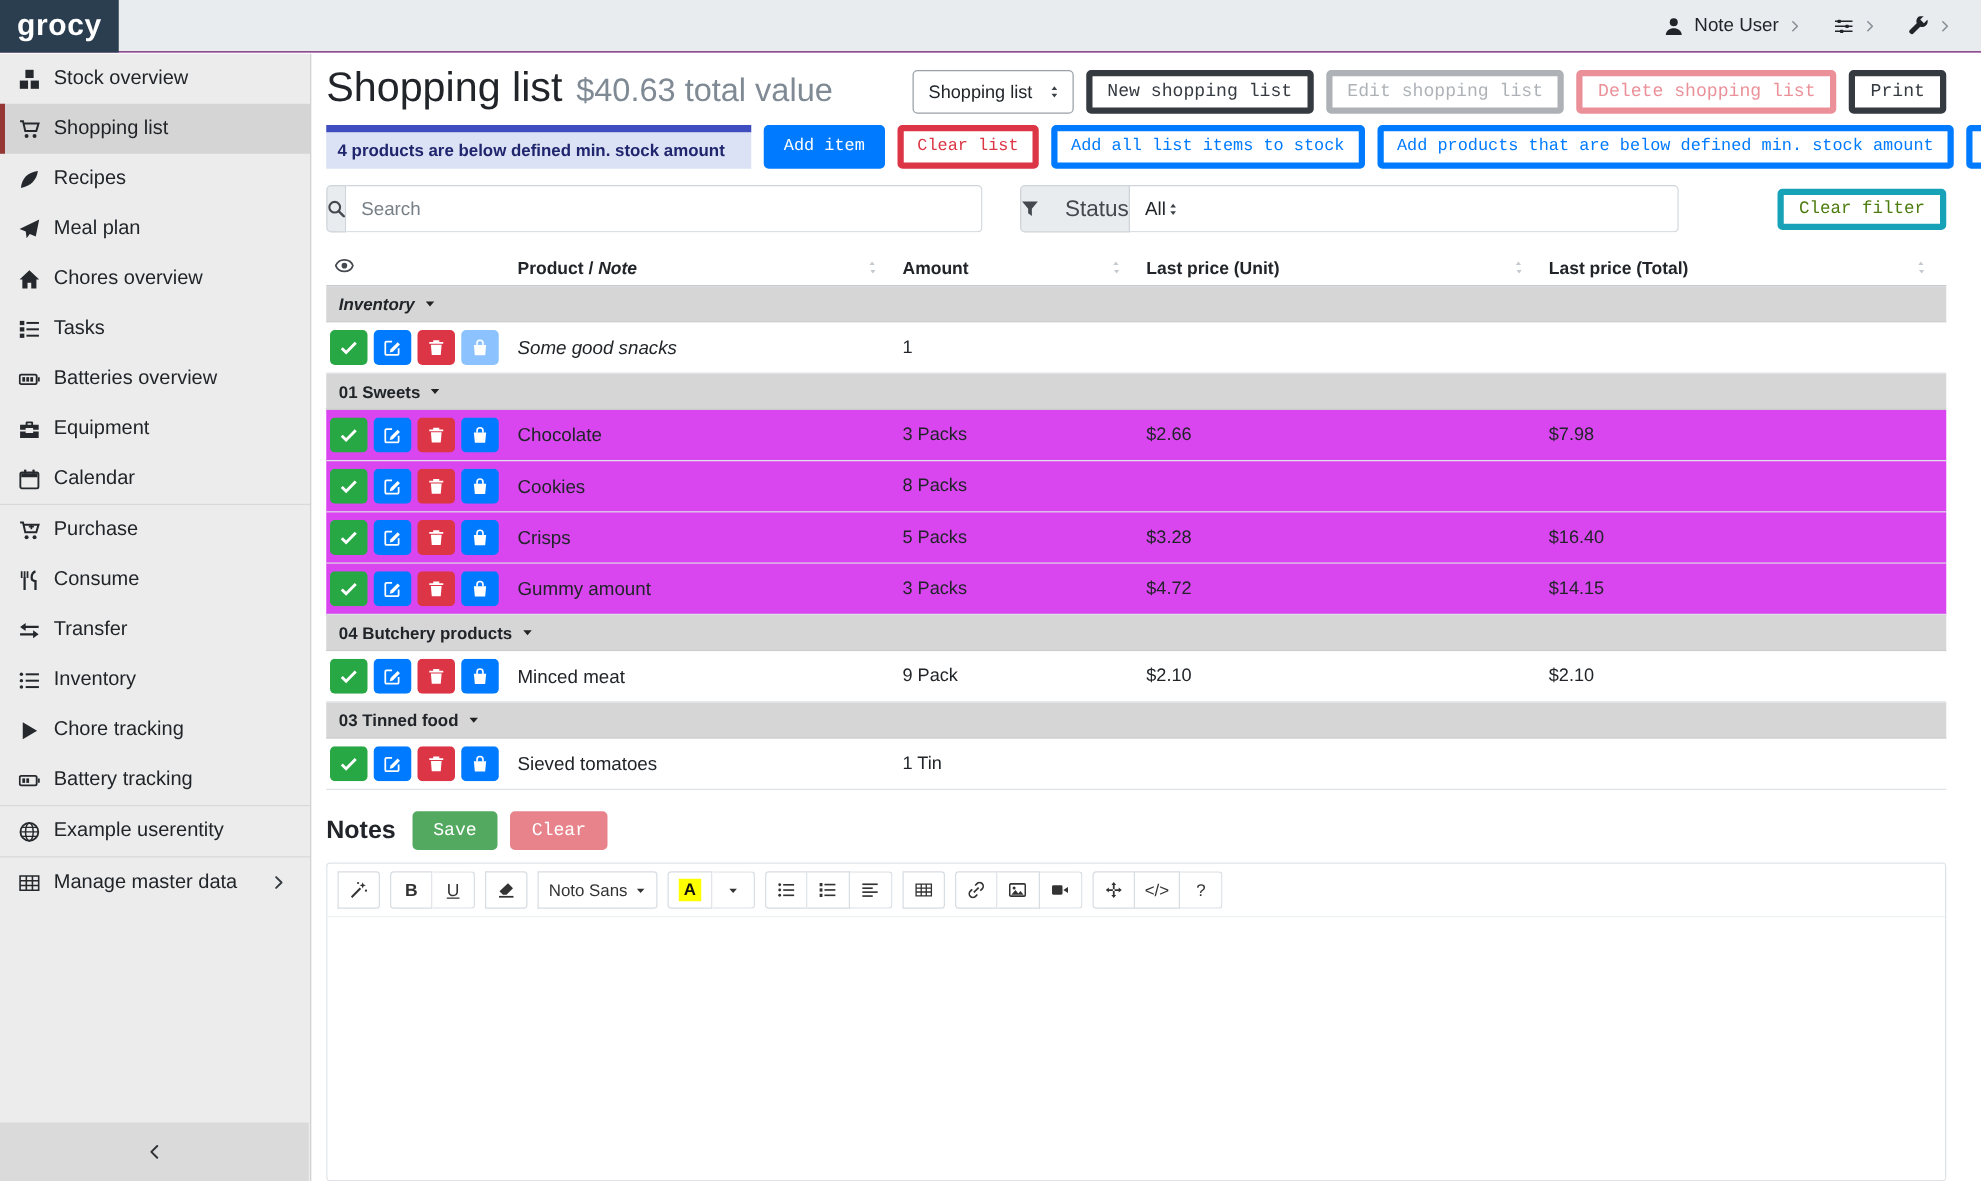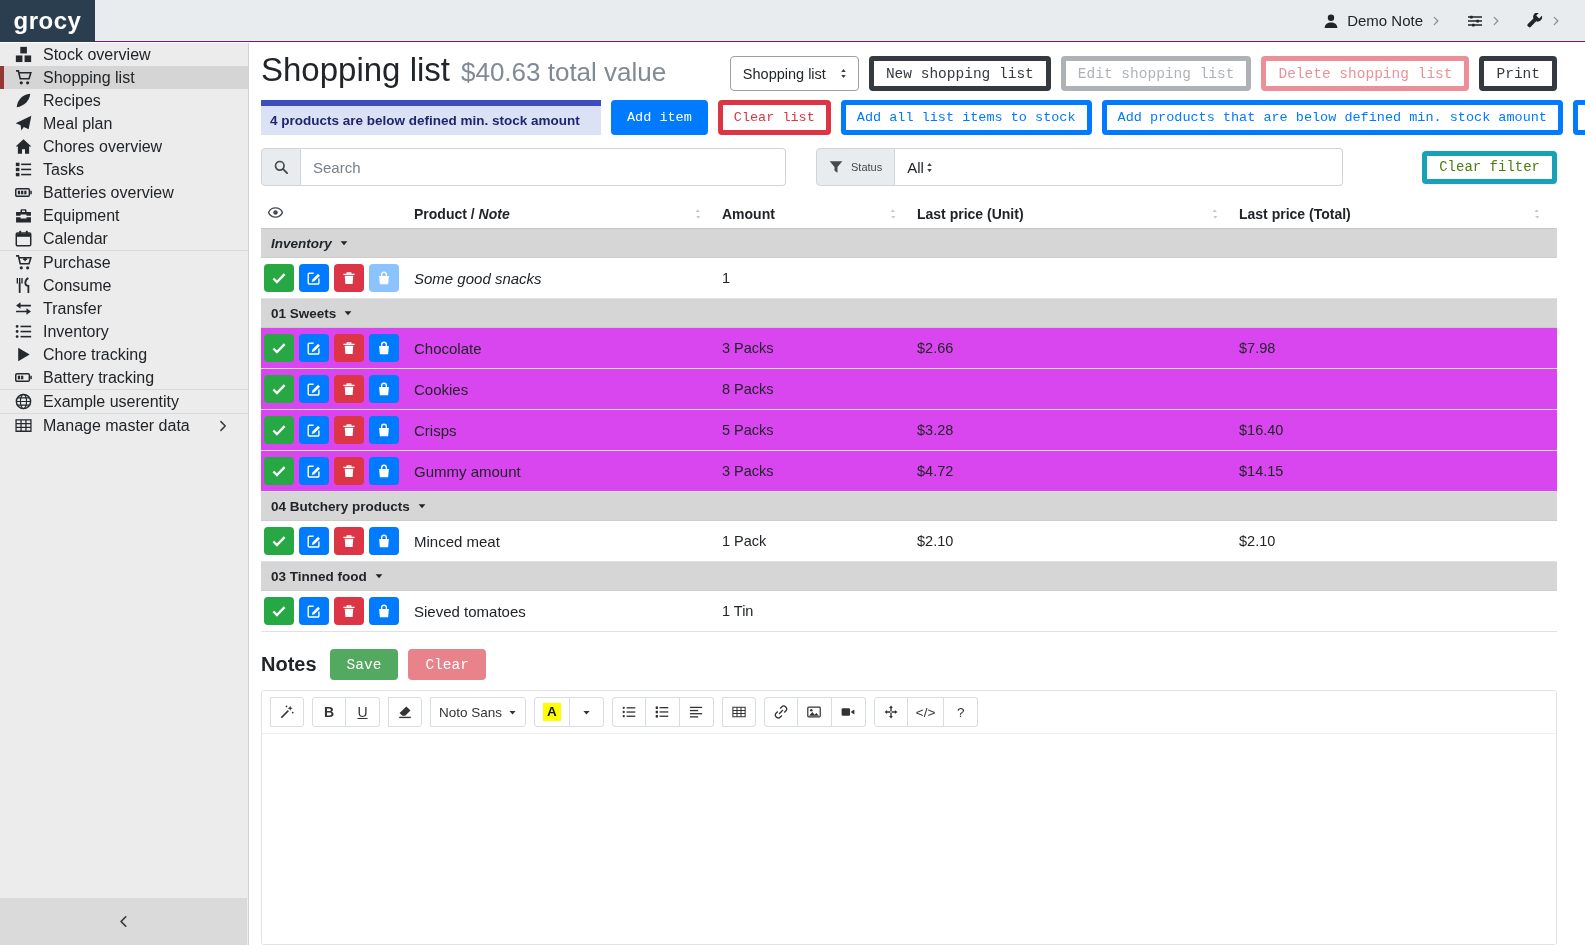--- a/index.html
+++ b/index.html
@@ -12,21 +12,21 @@
 
 .hdr{position:absolute;top:0;left:0;right:0;height:42px;background:#e9ecef;border-bottom:1px solid #701a75;display:flex;align-items:center;z-index:5}
 .logo{width:95px;height:42px;background:#2b3e50;color:#fff;display:flex;align-items:center;justify-content:center;font-size:24px;font-weight:700;letter-spacing:.5px;cursor:pointer}
 .hdr-right{margin-left:auto;display:flex;align-items:center;gap:26px;padding-right:24px}
 .hdr-item{display:flex;align-items:center;gap:8px;font-size:15px;color:#212529;cursor:pointer}
 .hdr-item .icn{font-size:16px;color:#212529}
 .hdr-item .chev-sm{font-size:10px;color:#868e96}
 
 
 .sidebar{position:absolute;top:43px;left:0;bottom:0;width:249px;background:#ececec;border-right:1px solid #d2d2d2}
-.side-item{display:flex;align-items:center;gap:9px;height:23px;padding:0 14px 0 8px;font-size:16px;color:#212529;border-left:4px solid transparent;cursor:pointer;white-space:nowrap}
+.side-item{display:flex;align-items:center;gap:9px;height:40px;padding:0 14px 0 8px;font-size:16px;color:#212529;border-left:4px solid transparent;cursor:pointer;white-space:nowrap}
 .side-item .icn{width:22px;font-size:17px;color:#25292d;flex:0 0 22px}
 .side-item .lbl{flex:1;overflow:hidden;text-overflow:ellipsis}
 .side-item .chev{font-size:12px;color:#343a40;flex:0 0 auto}
 .side-item.active{background:#d5d5d5;border-left-color:#953735}
 .side-divider{height:1px;background:#d9d9d9}
 .collapse-bar{position:absolute;left:0;right:1px;bottom:0;height:47px;background:#dadada;display:flex;align-items:center;justify-content:center;color:#2f3337;font-size:13px;cursor:pointer}
 
 
 main{position:absolute;left:250px;top:43px;right:0;bottom:0;padding:8px 28px 0 11px;overflow:hidden;background:#fff}
 .title-row{display:flex;justify-content:space-between;align-items:flex-start}
@@ -50,21 +50,21 @@
 .alert-row{display:flex;gap:10px;margin-top:9px;align-items:flex-end}
 .min-alert{width:340px;flex:0 0 340px}
 .min-alert .bar{height:6px;background:#3e4ec0}
 .min-alert .body{background:#dce2f5;padding:7px 9px;font-size:13.5px;font-weight:700;color:#20266e;white-space:nowrap}
 .list-toolbar{display:flex;gap:10px;align-items:center}
 .list-toolbar .btn{font-size:13.5px;padding:0 11px}
 
 
 .search-row{display:flex;align-items:center;margin-top:13px}
 .group{display:flex;align-items:stretch;height:38px}
-.igt{display:flex;align-items:center;gap:8px;background:#e9ecef;border:1px solid #ced4da;border-radius:4px 0 0 4px;padding:0 12px;color:#43494f;font-size:11px;white-space:nowrap}
+.igt{display:flex;align-items:center;gap:21px;background:#e9ecef;border:1px solid #ced4da;border-radius:4px 0 0 4px;padding:0 0;color:#43494f;font-size:18px;white-space:nowrap}
 .igt .icn{font-size:14px;color:#43494f}
 .search-group{width:525px;flex:0 0 525px}
 .search-group input{border:1px solid #ced4da;border-left:none;border-radius:0 4px 4px 0;padding:0 12px;font-size:15px;flex:1;outline:none;color:#212529;font-family:inherit;background:#fff}
 .search-group input::placeholder{color:#777f87}
 .status-group{width:527px;flex:0 0 527px;margin-left:30px}
 .status-select{flex:1;display:flex;align-items:center;border:1px solid #ced4da;border-left:none;border-radius:0 4px 4px 0;padding:0 10px 0 12px;font-size:15px;background:#fff;cursor:pointer;color:#212529}
 .status-select .icn{font-size:11px;color:#3c4248}
 .clear-filter{margin-left:auto;height:33px;font-size:14px}
 
 
@@ -119,21 +119,21 @@
   <header class="hdr">
     <div class="logo">grocy</div>
     <div class="hdr-right">
       <div class="hdr-item">
         <span class="icn">
             <svg viewBox="0 0 16 16" fill="currentColor" xmlns="http://www.w3.org/2000/svg">
               <circle cx="8" cy="4.7" r="3.2"></circle>
               <path d="M1.6 15c0.3-3.6 3-5.4 6.4-5.4s6.1 1.8 6.4 5.4z"></path>
             </svg>
           </span>
-        <span>Demo Note</span>
+        <span>Note User</span>
         <span class="icn chev-sm">
             <svg viewBox="0 0 16 16" fill="currentColor" xmlns="http://www.w3.org/2000/svg">
               <path d="M5.2 2.2L11 8l-5.8 5.8" fill="none" stroke="currentColor" stroke-width="2" stroke-linecap="round" stroke-linejoin="round"></path>
             </svg>
           </span>
       </div>
       <div class="hdr-item">
         <span class="icn">
             <svg viewBox="0 0 16 16" fill="currentColor" xmlns="http://www.w3.org/2000/svg">
               <path d="M1 4h14M1 8h14M1 12h14" fill="none" stroke="currentColor" stroke-width="1.3"></path>
@@ -715,21 +715,21 @@
               <button class="abtn blue">
                 <span class="icn">
                   <svg viewBox="0 0 16 16" fill="currentColor" xmlns="http://www.w3.org/2000/svg">
                     <path d="M5.3 6V4.1a2.7 2.7 0 0 1 5.4 0V6" fill="none" stroke="currentColor" stroke-width="1.5"></path>
                     <path d="M2.4 5.6h11.2l-0.9 9.4H3.3z"></path>
                   </svg>
                 </span>
               </button>
             </div>
             <div class="cell product">Minced meat</div>
-            <div class="cell">1 Pack</div>
+            <div class="cell">9 Pack</div>
             <div class="cell">$2.10</div>
             <div class="cell">$2.10</div>
           </div>
           <div class="trow group-row">
             <span class="gname">03 Tinned food</span>
             <span class="icn gcaret">
               <svg viewBox="0 0 16 16" fill="currentColor" xmlns="http://www.w3.org/2000/svg">
                 <path d="M2.6 5.2h10.8L8 11.4z"></path>
               </svg>
             </span>

